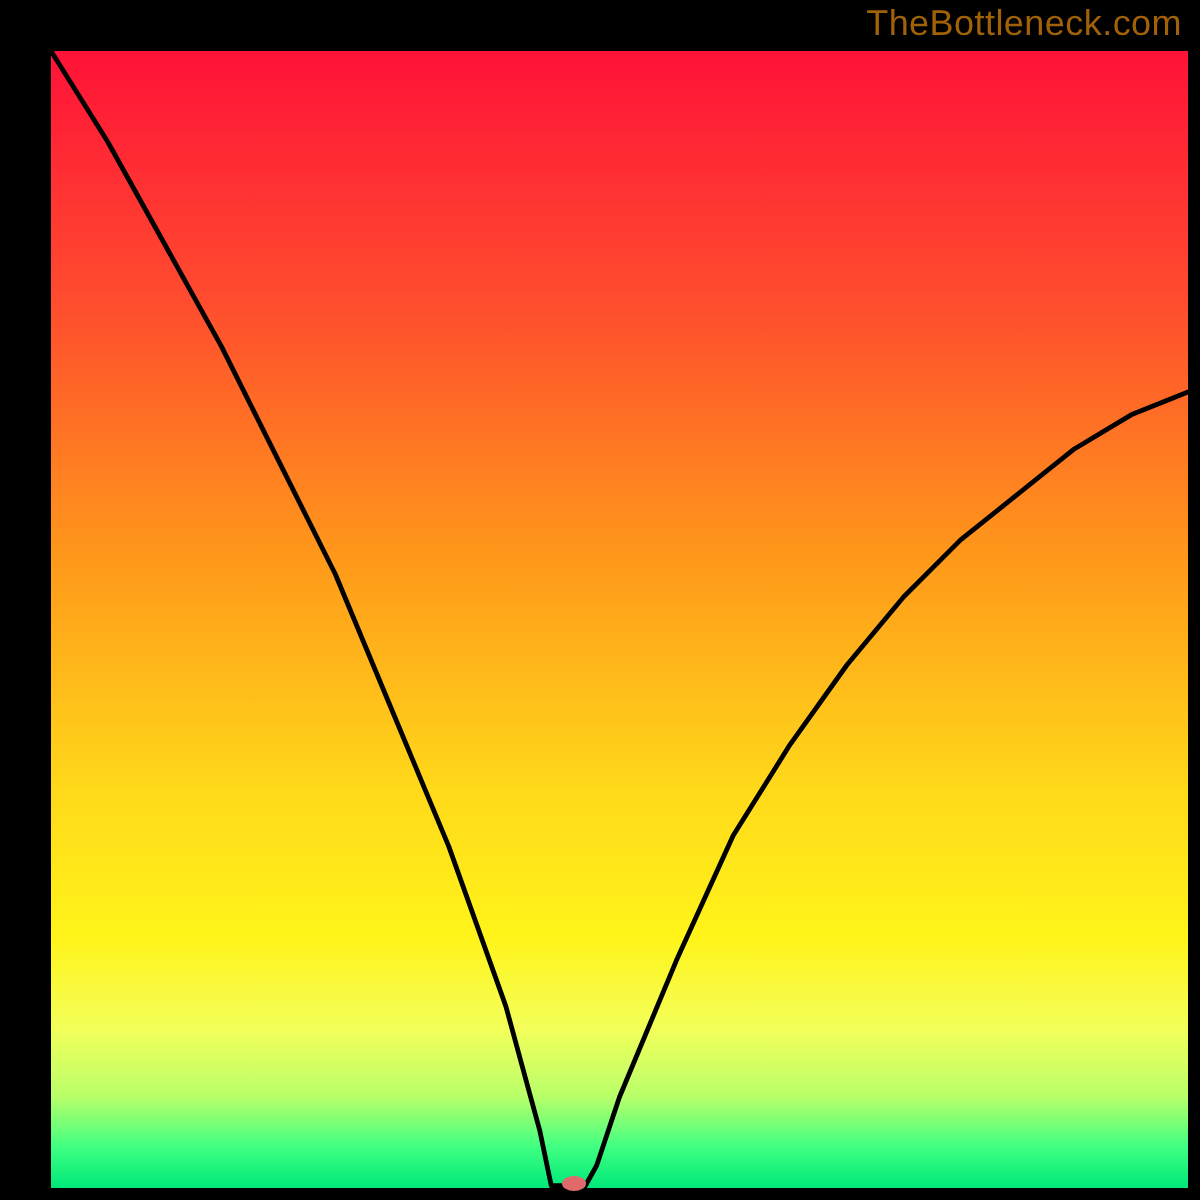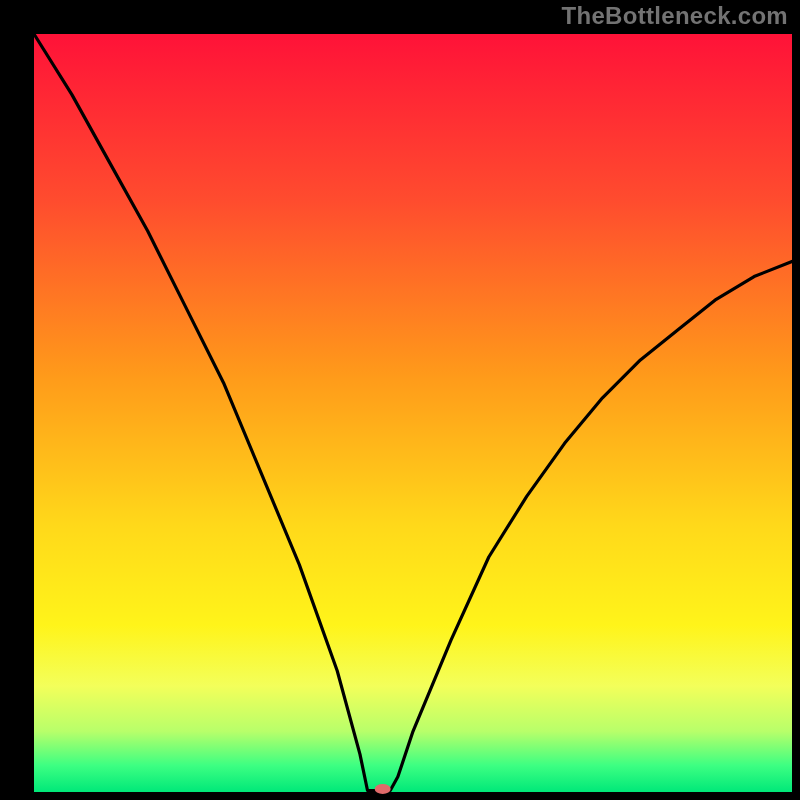--- a/index.html
+++ b/index.html
@@ -15,23 +15,23 @@
     position: absolute;
     left: 0;
     top: 0;
     width: 800px;
     height: 800px;
   }
   .watermark {
     position: absolute;
     top: 2px;
     right: 12px;
-    color: #737373;
+    color: #a16207;
     font-size: 24px;
-    font-weight: 700;
+    font-weight: 400;
     letter-spacing: 0.3px;
   }
 </style>
 </head>
 <body>
 
 <svg class="canvas" viewBox="0 0 800 800" preserveAspectRatio="none">
   <defs>
     <linearGradient id="bg-grad" x1="0" y1="0" x2="0" y2="1">
         <stop offset="0.00%" stop-color="#ff1238"></stop>

